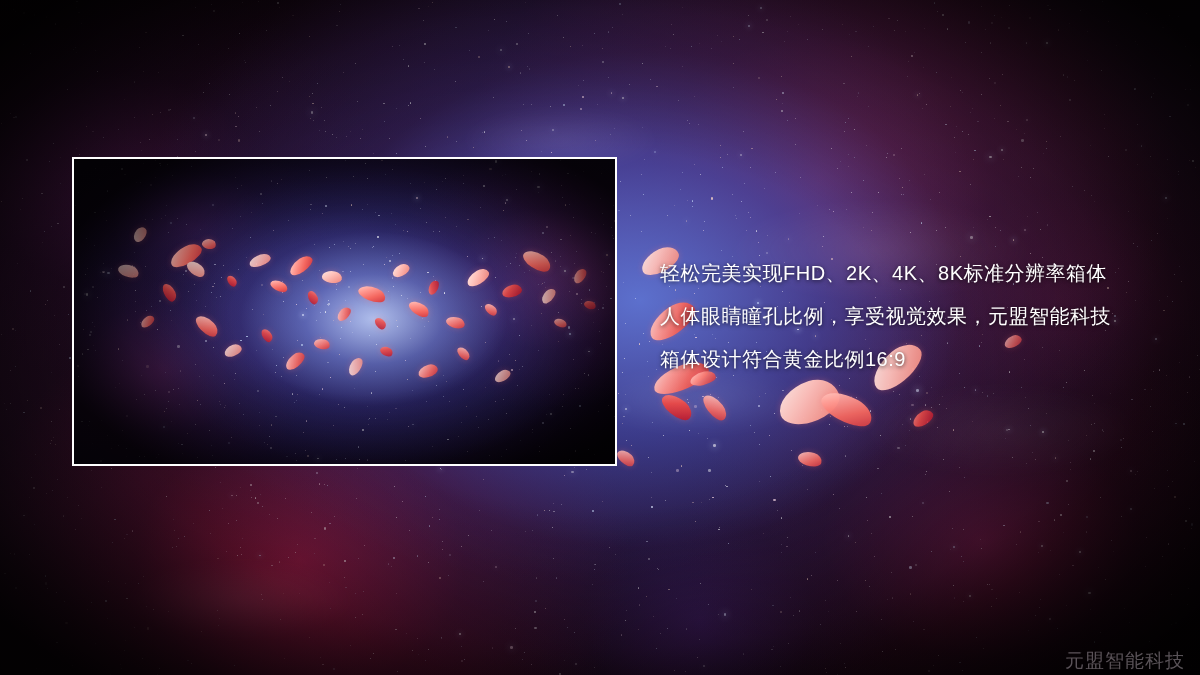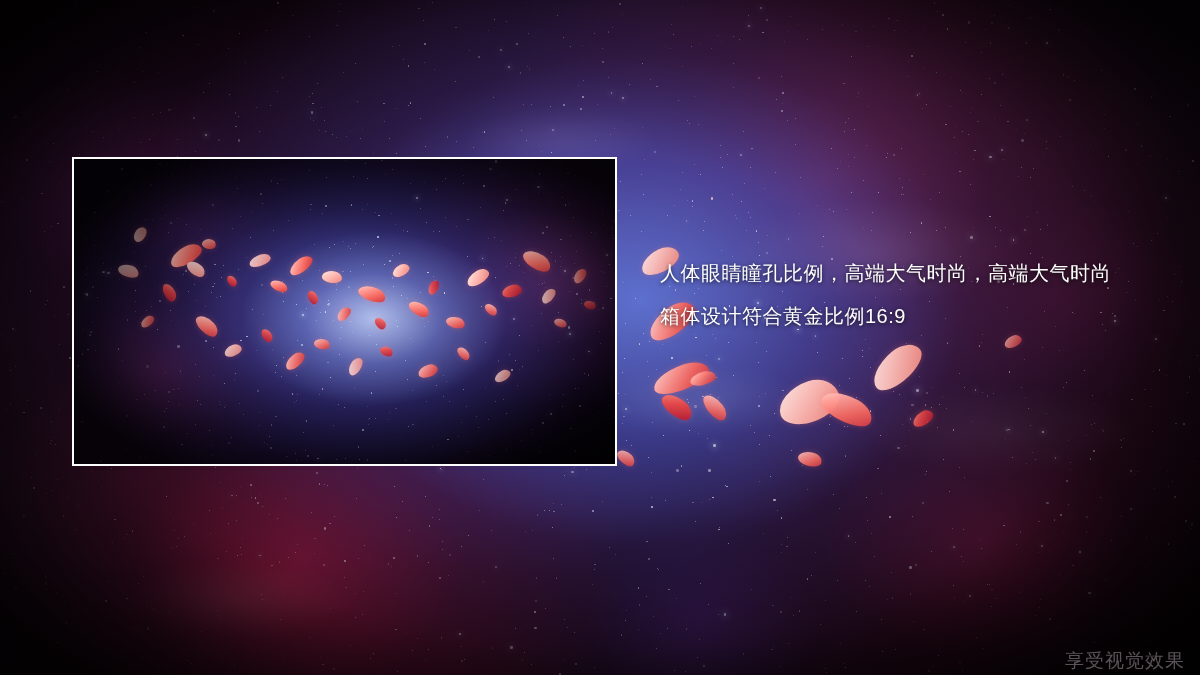--- a/index.html
+++ b/index.html
@@ -2231,19 +2231,20 @@
         <i class="petal dark" style="left:86px;top:128px;width:19px;height:11px;transform:rotate(66deg);opacity:0.9"></i>
         <i class="petal" style="left:66px;top:158px;width:15px;height:9px;transform:rotate(-34deg);opacity:0.85"></i>
         <i class="petal pale" style="left:44px;top:106px;width:21px;height:12px;transform:rotate(20deg);opacity:0.82"></i>
         <i class="petal" style="left:498px;top:112px;width:16px;height:10px;transform:rotate(-50deg);opacity:0.85"></i>
         <i class="petal dark" style="left:510px;top:142px;width:12px;height:8px;transform:rotate(24deg);opacity:0.8"></i>
       </div>
     <div id="panel-vignette"></div>
   </div>
 
   <div id="body-text">
-    <div class="line">人体眼睛瞳孔比例，高端大气时尚，高端大气时尚</div>
+    <div class="line">轻松完美实现FHD、2K、4K、8K标准分辨率箱体</div>
+    <div class="line">人体眼睛瞳孔比例，享受视觉效果，元盟智能科技</div>
     <div class="line">箱体设计符合黄金比例16:9</div>
   </div>
 
-  <div id="watermark">享受视觉效果</div>
+  <div id="watermark">元盟智能科技</div>
 
 </div>
 
 </body></html>

